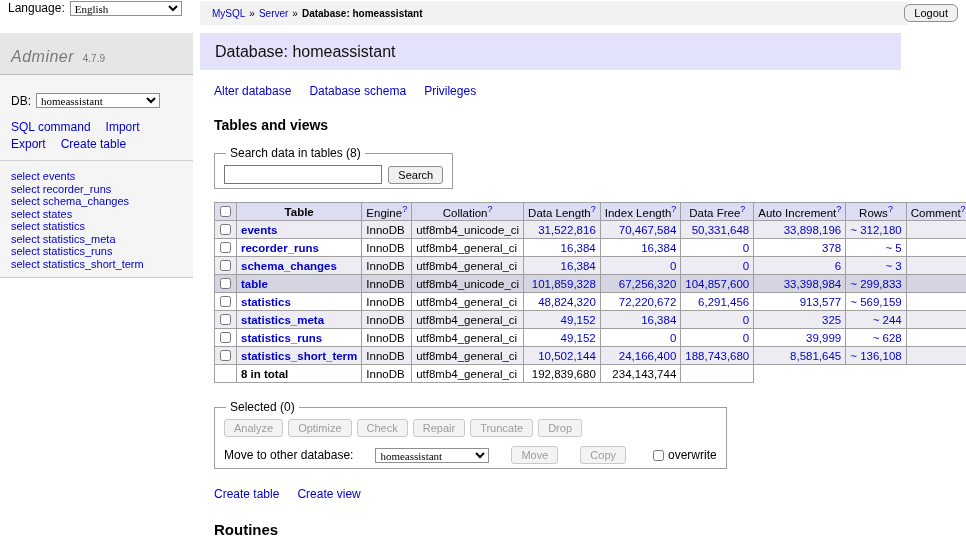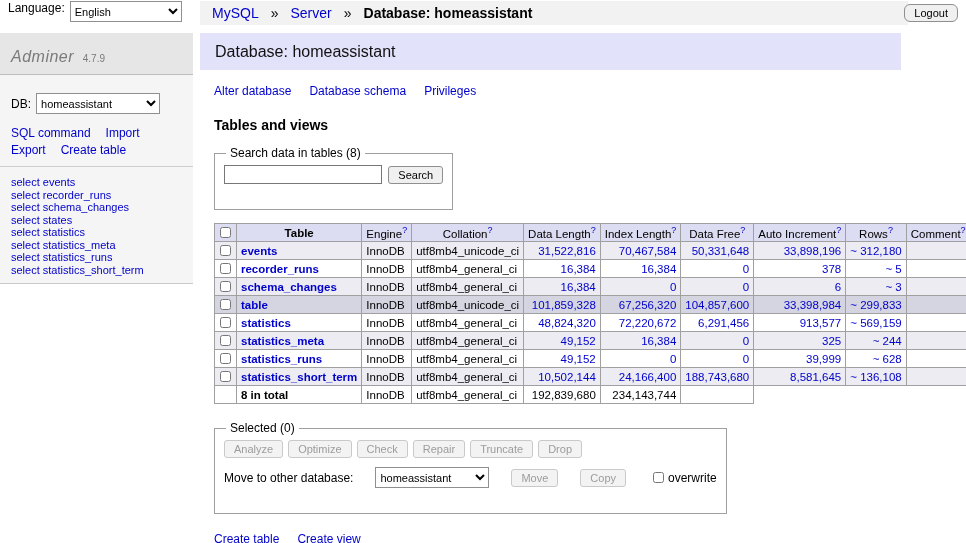--- a/index.html
+++ b/index.html
@@ -10,32 +10,32 @@
   }
   a { color: var(--link); text-decoration: none; cursor: pointer; }
 
   .btn {
     font-family: "Liberation Sans", sans-serif;
     font-size: 11px; padding: 2px 9px; border: 1px solid #8f8f8f;
     background: #f0f0f0; border-radius: 3px; color: #000; cursor: pointer;
   }
   .btn:disabled { color: #9c9c9c; border-color: #c9c9c9; background: #f3f3f3; }
   select {
-    font-family: Liberation Sans, sans-serif; font-size: 11px;
-    border: 1px solid #8f8f8f; background: #fff; height: 21px;
+    font-family: Liberation Serif, serif; font-size: 11px;
+    border: 1px solid #8f8f8f; background: #fff; height: 15px;
   }
   input[type="checkbox"] { width: 11px; height: 11px; margin: 1px; vertical-align: middle; }
 
   
   .lang-row { position: absolute; top: 1px; left: 8px; display: flex; gap: 5px; }
   .lang-select { width: 112px; }
   .breadcrumb {
     position: absolute; left: 200px; top: 1px; width: 708px; height: 24px;
     background: var(--breadcrumb_bg); display: flex; align-items: center;
-    padding: 0 12px; box-sizing: border-box; font-size: 14px; gap: 12px;
+    padding: 0 12px; box-sizing: border-box; font-size: 10px; gap: 4px;
   }
   .bc-current { font-weight: bold; }
   .logout { position: absolute; top: 4px; right: 8px; border-radius: 6px; }
 
   
   .sidebar {
     position: absolute; left: 0; top: 33px; width: 193px;
     background: var(--sidebar_bg); border-bottom: 1px solid #c9c9c9; box-sizing: border-box;
   }
   h1 {
@@ -57,21 +57,21 @@
   .main { position: absolute; left: 200px; top: 33px; width: 766px; }
   .h2bar {
     margin: 0; width: 701px; height: 37px; background: var(--h2_bg);
     font-size: 16px; font-weight: normal; line-height: 37px; padding-left: 15px;
     box-sizing: border-box; color: #111;
   }
   .content { margin-left: 14px; }
   .action-links { margin-top: 14px; }
   .action-links a { margin-right: 18px; font-size: 12px; }
   .tv-heading { margin: 19px 0 0; font-size: 14px; font-weight: bold; }
-  fieldset { border: 1px solid #9f9f9f; display: inline-block; padding: 5px 9px 25px; margin: 0; }
+  fieldset { border: 1px solid #9f9f9f; display: inline-block; padding: 5px 9px 4px; margin: 0; }
   legend { font-size: 12px; padding: 0 4px; margin-left: 2px; }
   .search-fs { margin-top: 13px; }
   .search-input { width: 150px; height: 15px; border: 1px solid #777; font-size: 11.5px; padding: 1px 3px; }
   .search-fs .btn { margin-left: 3px; }
 
   .tables { border-collapse: collapse; margin-top: 13px; font-size: 11.5px; }
   .tables th, .tables td { border: 1px solid var(--table_border); padding: 1px 4px; height: 15px; white-space: nowrap; }
   .tables thead th, .tables thead td { background: var(--thead_bg); text-align: center; font-weight: normal; }
   .tables thead th { font-weight: bold; }
   sup.help { color: var(--link); font-size: 9px; }

